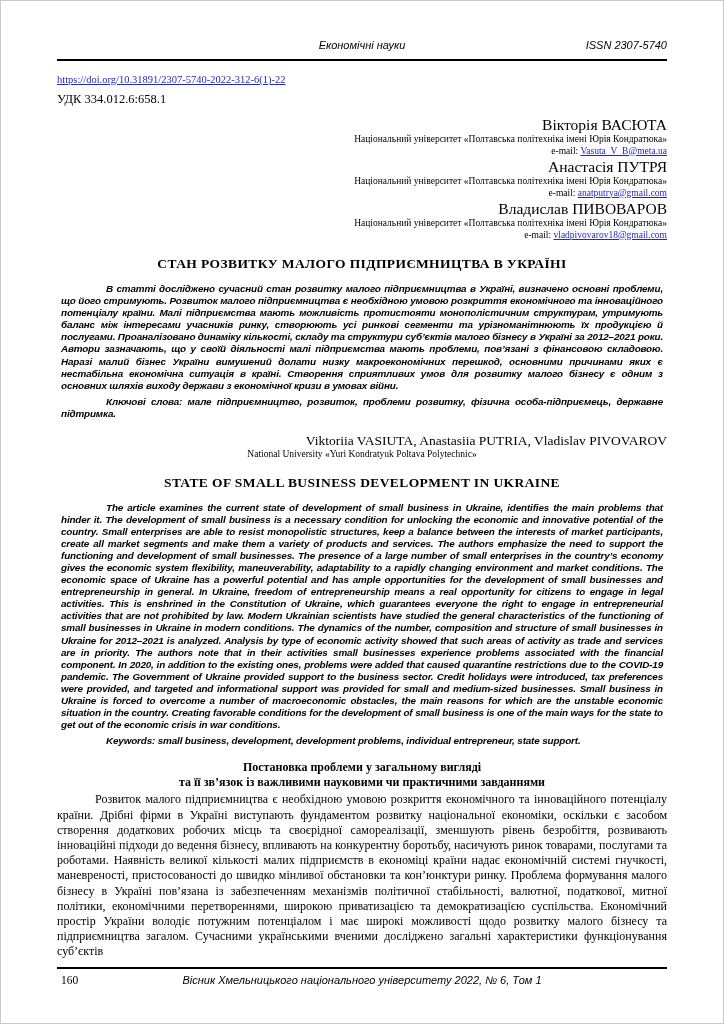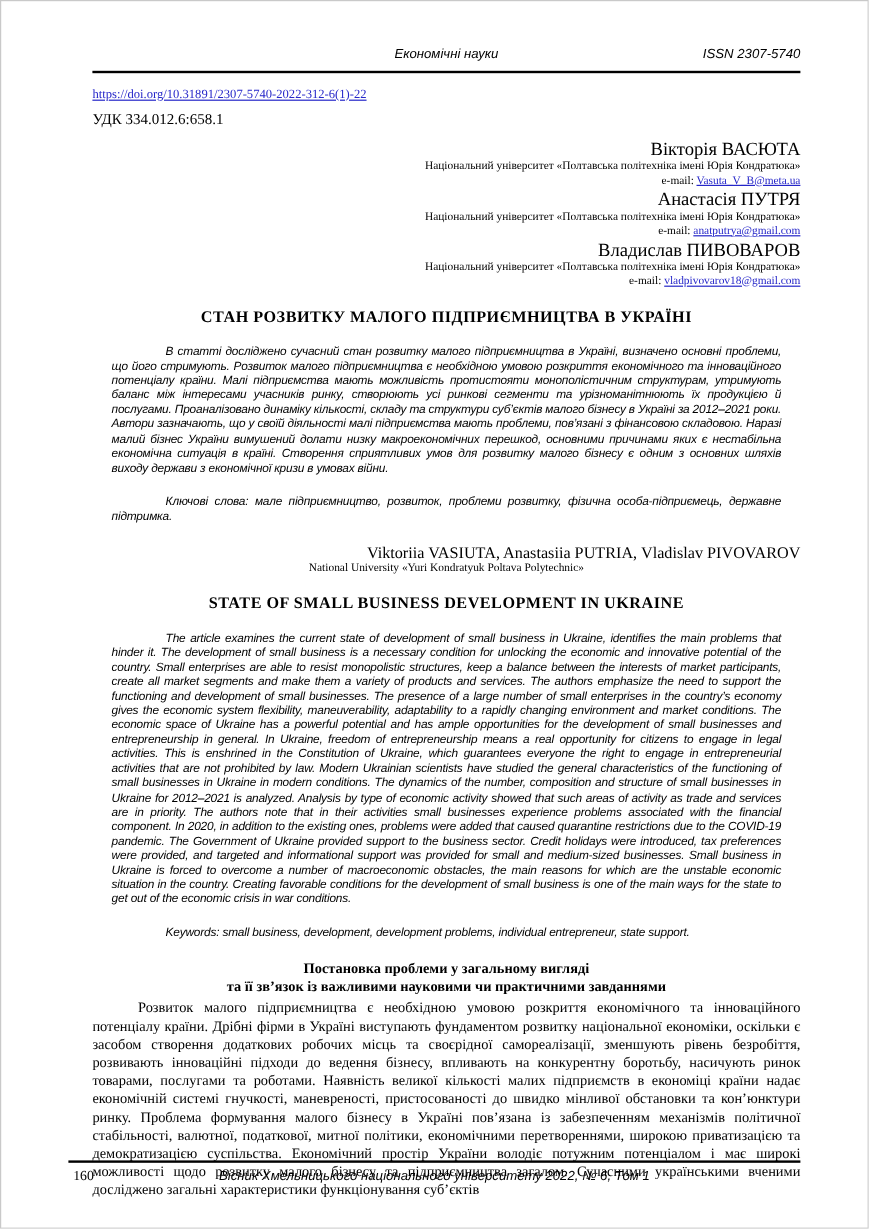--- a/index.html
+++ b/index.html
@@ -2,21 +2,21 @@
 <html lang="uk"><head>
 <meta charset="utf-8">
 <style>
   html,body { margin:0; padding:0; background:#ffffff; }
   .page {
     position:relative;
     width:724px; height:1024px;
     box-sizing:border-box;
     background:#ffffff;
     border:1px solid #c9c9c9;
-    padding:38px 56px 0 76px;
+    padding:38px 56px 0 56px;
     font-family:"Liberation Serif", serif;
     color:#000000;
     overflow:hidden;
   }
   
   .runhead { position:relative; height:16px; font-family:"Liberation Sans", sans-serif; font-style:italic; font-size:11px; }
   .runhead-center { position:absolute; left:0; right:0; text-align:center; }
   .runhead-right { position:absolute; right:0; top:0; }
   .head-rule { border:none; border-top:2px solid #000; margin:4px 0 0 0; }
 
@@ -26,21 +26,21 @@
 
   .authors-block { margin-top:8px; text-align:right; }
   .author-name { font-size:15.5px; line-height:19px; }
   .author-line { font-size:9.5px; line-height:11.5px; }
 
   .title-uk, .title-en { text-align:center; font-weight:bold; font-size:13.5px; letter-spacing:0.4px; }
   .title-uk { margin-top:15px; }
   .title-en { margin-top:14px; }
 
   .abstract { margin-top:11px; font-family:"Liberation Sans", sans-serif; font-style:italic; font-size:9.9px; line-height:12.1px; letter-spacing:-0.15px; text-align:justify; }
-  .abstract p { margin:16px; text-indent:45px; }
+  .abstract p { margin:4px; text-indent:45px;font-weight:bold; }
 
   .authors-en-block { margin-top:13px; text-align:right; }
   .authors-en-names { font-size:13.5px; line-height:16px; }
   .authors-en-aff { font-size:9.5px; line-height:11.5px;text-align:center; }
 
   .section-heading { margin-top:13px; text-align:center; font-weight:bold; font-size:12px; line-height:15px; }
 
   .body-text { margin-top:2px; font-size:12px; line-height:15.2px; text-align:justify; }
   .body-text p { margin:0; text-indent:38px; }
 

